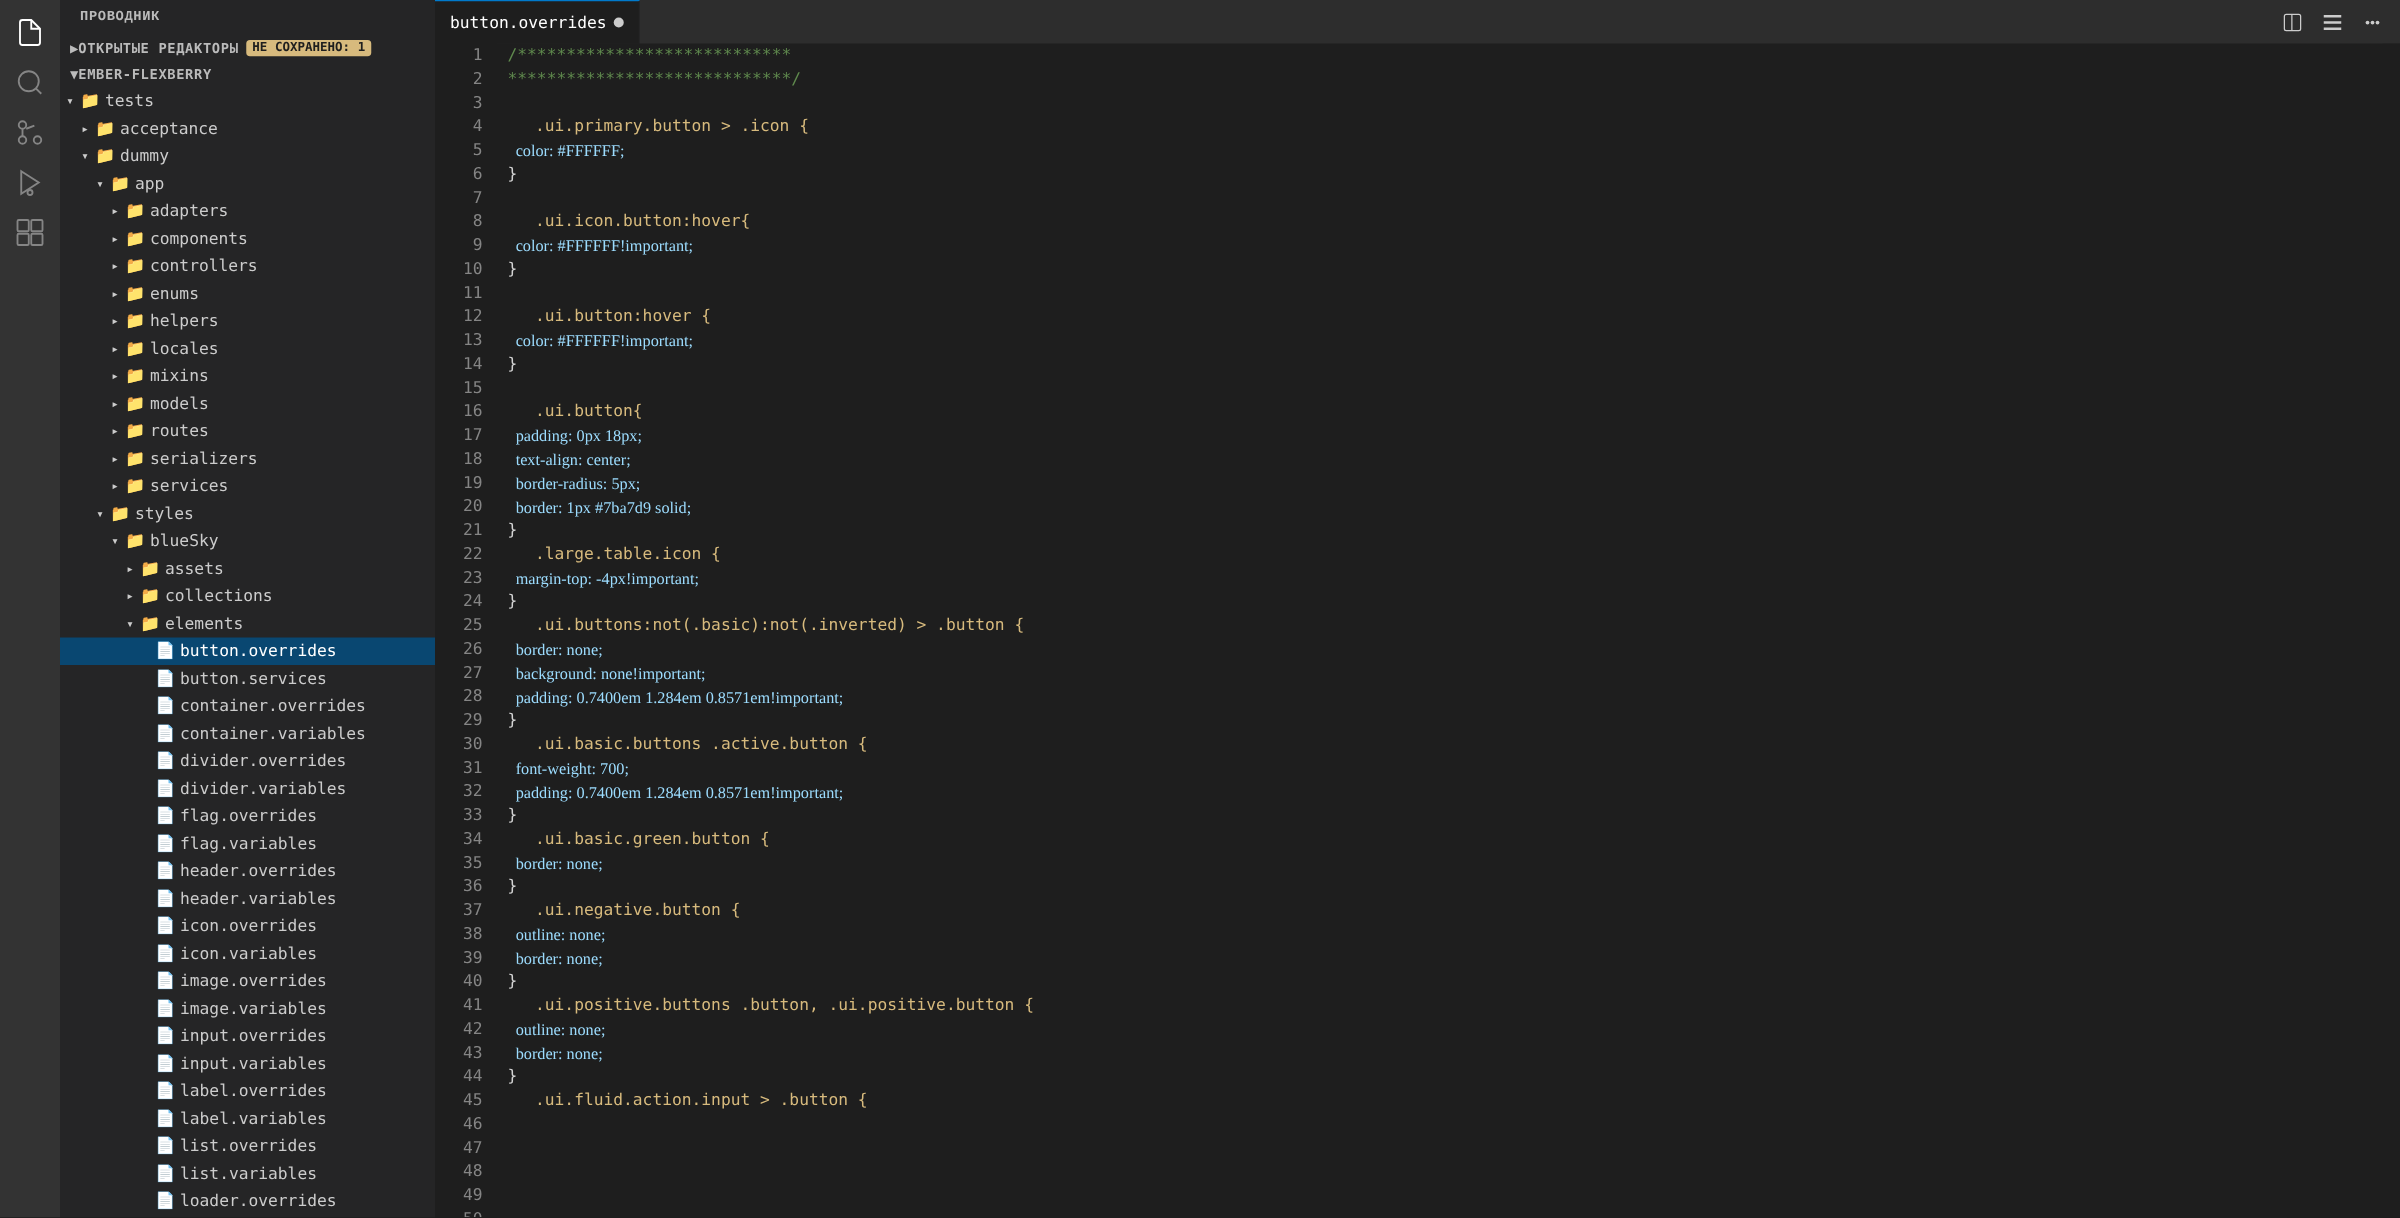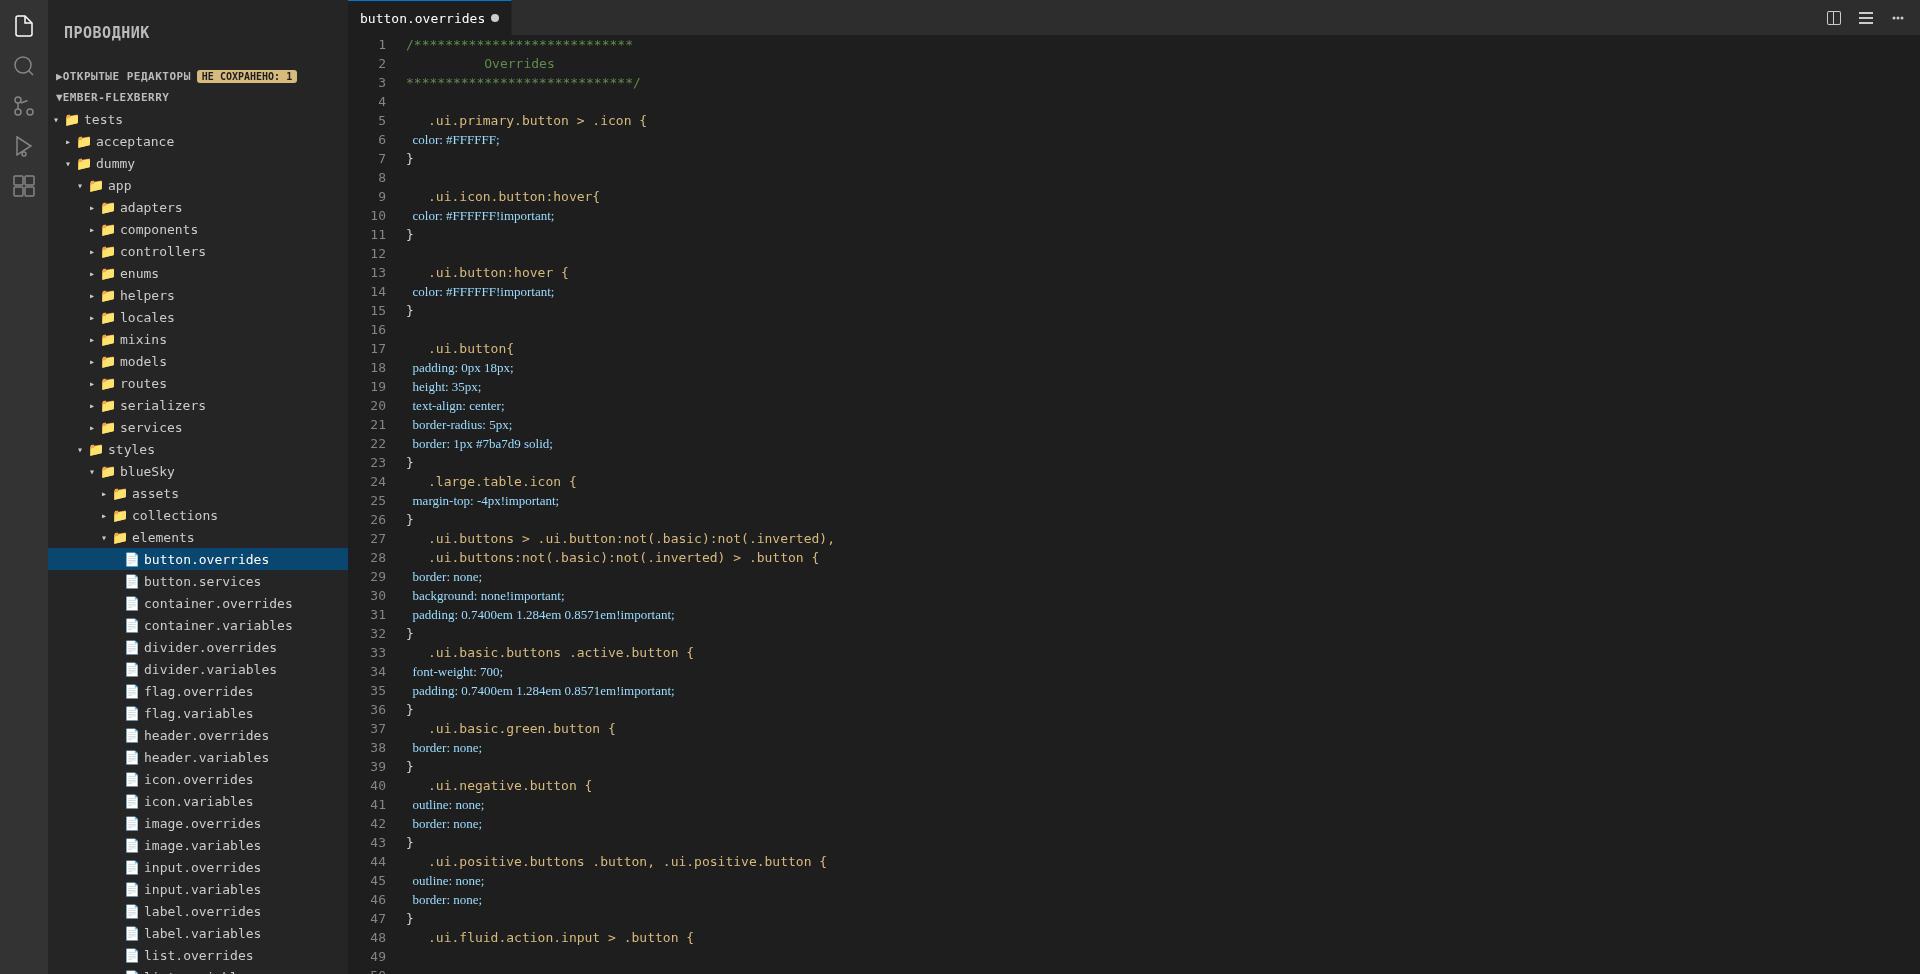--- a/index.html
+++ b/index.html
@@ -47,26 +47,27 @@
     
     .sidebar {
       width: 300px;
       background: #252526;
       display: flex;
       flex-direction: column;
       flex-shrink: 0;
       overflow: hidden;
     }
     .sidebar-header {
-      padding: 24px 16px;
-      font-size: 15px;
+      padding: 8px 16px;
+      font-size: 11px;
       font-weight: 700;
       color: #bbbbbb;
       letter-spacing: 0.5px;
       text-transform: uppercase;
+      font-family: Liberation Mono, monospace;
     }
     .sidebar-section-header {
       display: flex;
       align-items: center;
       padding: 4px 8px;
       font-size: 11px;
       color: #bbbbbb;
       cursor: pointer;
       user-select: none;
     }
@@ -628,46 +629,43 @@
         <div class="line-number">44</div>
         <div class="line-number">45</div>
         <div class="line-number">46</div>
         <div class="line-number">47</div>
         <div class="line-number">48</div>
         <div class="line-number">49</div>
         <div class="line-number">50</div>
       </div>
     <div class="code-content" id="code-content">
         <div class="code-line"><span class="c-comment">/****************************</span></div>
-        <div class="code-line"><span class="c-comment">          Overrides</span></div>
         <div class="code-line"><span class="c-comment">*****************************/</span></div>
         <div class="code-line"> </div>
         <div class="code-line"><span class="c-selector">.ui.primary.button &gt; .icon {</span></div>
         <div class="code-line"><span class="c-property">  color: #FFFFFF;</span></div>
         <div class="code-line"><span class="c-punct">}</span></div>
         <div class="code-line"> </div>
         <div class="code-line"><span class="c-selector">.ui.icon.button:hover{</span></div>
         <div class="code-line"><span class="c-property">  color: #FFFFFF!important;</span></div>
         <div class="code-line"><span class="c-punct">}</span></div>
         <div class="code-line"> </div>
         <div class="code-line"><span class="c-selector">.ui.button:hover {</span></div>
         <div class="code-line"><span class="c-property">  color: #FFFFFF!important;</span></div>
         <div class="code-line"><span class="c-punct">}</span></div>
         <div class="code-line"> </div>
         <div class="code-line"><span class="c-selector">.ui.button{</span></div>
         <div class="code-line"><span class="c-property">  padding: 0px 18px;</span></div>
-        <div class="code-line"><span class="c-property">  height: 35px;</span></div>
         <div class="code-line"><span class="c-property">  text-align: center;</span></div>
         <div class="code-line"><span class="c-property">  border-radius: 5px;</span></div>
         <div class="code-line"><span class="c-property">  border: 1px #7ba7d9 solid;</span></div>
         <div class="code-line"><span class="c-punct">}</span></div>
         <div class="code-line"><span class="c-selector">.large.table.icon {</span></div>
         <div class="code-line"><span class="c-property">  margin-top: -4px!important;</span></div>
         <div class="code-line"><span class="c-punct">}</span></div>
-        <div class="code-line"><span class="c-selector">.ui.buttons &gt; .ui.button:not(.basic):not(.inverted),</span></div>
         <div class="code-line"><span class="c-selector">.ui.buttons:not(.basic):not(.inverted) &gt; .button {</span></div>
         <div class="code-line"><span class="c-property">  border: none;</span></div>
         <div class="code-line"><span class="c-property">  background: none!important;</span></div>
         <div class="code-line"><span class="c-property">  padding: 0.7400em 1.284em 0.8571em!important;</span></div>
         <div class="code-line"><span class="c-punct">}</span></div>
         <div class="code-line"><span class="c-selector">.ui.basic.buttons .active.button {</span></div>
         <div class="code-line"><span class="c-property">  font-weight: 700;</span></div>
         <div class="code-line"><span class="c-property">  padding: 0.7400em 1.284em 0.8571em!important;</span></div>
         <div class="code-line"><span class="c-punct">}</span></div>
         <div class="code-line"><span class="c-selector">.ui.basic.green.button {</span></div>

